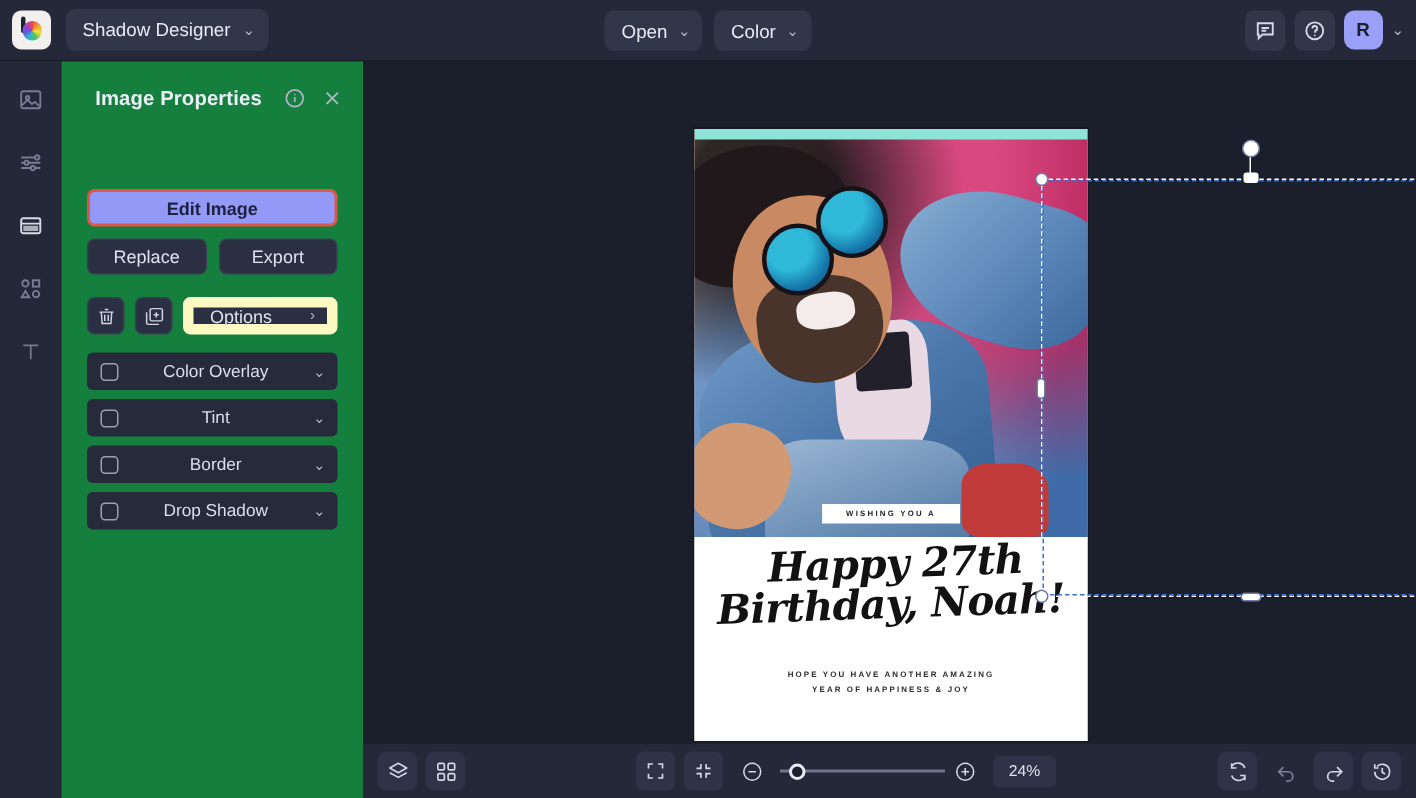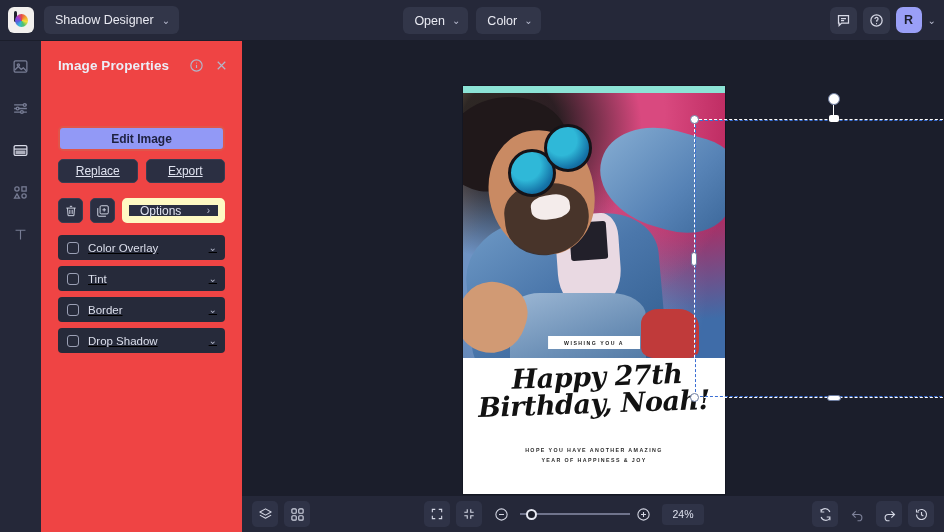--- a/index.html
+++ b/index.html
@@ -82,22 +82,23 @@
   .rail-item {
     width: 30px; height: 30px; border-radius: 6px;
     display: flex; align-items: center; justify-content: center;
     color: #777c94; cursor: pointer;
   }
   .rail-item.active { color: #d9dbe8; }
 
   
   .panel {
     position: absolute; top: 41px; left: 41px; width: 201px; height: 491px;
-    background: #ef4444;
+    background: #15803d;
     padding: 10px 0 0 0;
+    text-align: center;
   }
   .panel-head {
     display: flex; align-items: center;
     padding: 6px 12px 0 17px; gap: 8px;
   }
   .panel-title {
     font-size: 13.5px; color: #eceef7; font-weight: bold;
     letter-spacing: .1px; flex: 1;
   }
   .panel-head .hicon {
@@ -114,21 +115,20 @@
     display: flex; align-items: center; justify-content: center;
     cursor: pointer; margin-bottom: 8px; margin-top: 40px;
   }
   .btn-row { display: flex; gap: 8px; margin-bottom: 8px; }
   .btn-dark {
     flex: 1; height: 24px;
     background: #2b2f42; border: 1px solid #373c52; border-radius: 5px;
     color: #dfe2ef; font-size: 12px;
     display: flex; align-items: center; justify-content: center;
     cursor: pointer;
-    text-decoration: underline;
   }
   .btn-dark.full { width: 100%; flex: none; }
 
   .tool-row { display: flex; gap: 7px; margin: 15px 0 12px 0; align-items: center; }
   .tool-sq {
     width: 25px; height: 25px;
     background: #2b2f42; border: 1px solid #373c52; border-radius: 5px;
     display: flex; align-items: center; justify-content: center;
     color: #cfd3e2; cursor: pointer;
   }
@@ -139,21 +139,20 @@
     padding: 0 8px 0 11px;
     color: #dfe2ef; font-size: 12px; cursor: pointer;
   }
 
   .eff-list { margin-top: 2px; }
   .eff-row {
     height: 25px; background: #262a3a; border-radius: 4px;
     display: flex; align-items: center; gap: 9px;
     padding: 0 8px 0 9px; margin-bottom: 6px;
     cursor: pointer;
-    text-decoration: underline;
   }
   .cbox {
     width: 12px; height: 12px; border-radius: 3px;
     border: 1.5px solid #9ba0b5; background: transparent;
     flex: none;
   }
   .eff-label { flex: 1; font-size: 11.5px; color: #dcdfec; }
   .chev { color: #b2b6c9; font-size: 10px; }
 
   

